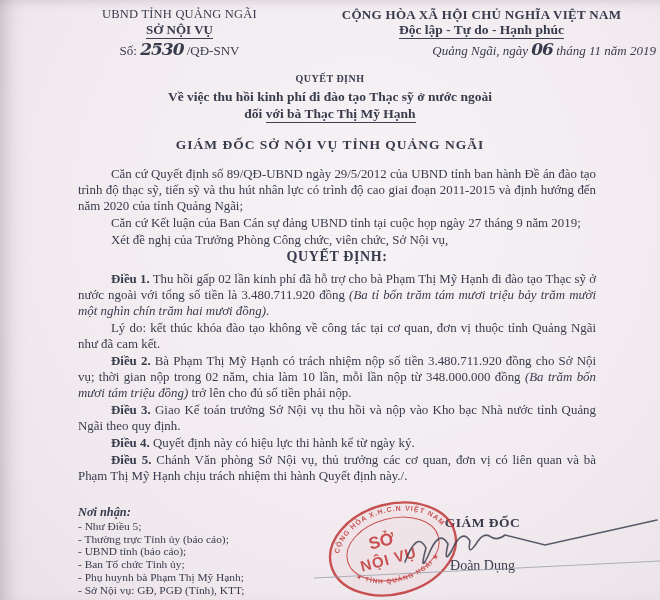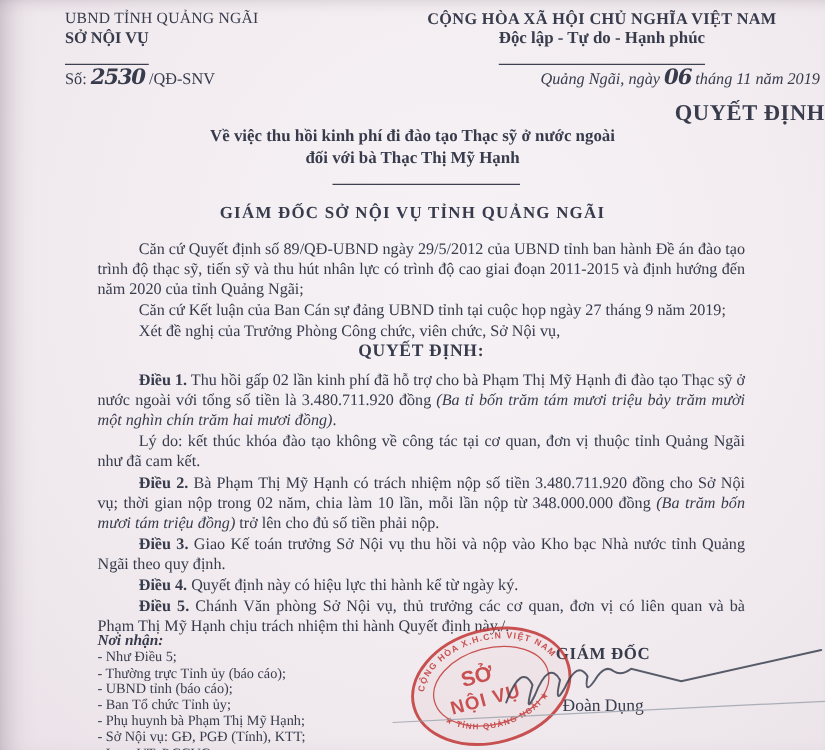--- a/index.html
+++ b/index.html
@@ -8,33 +8,33 @@
     width:660px;height:600px;
     overflow:hidden;
     font-family:"Liberation Serif","DejaVu Serif",serif;
     color:#373b4b;
     background:
       radial-gradient(ellipse at 55% 35%, #f6f2f5 0%, #f2ecf0 55%, #eae2e8 100%);
     box-shadow:inset 18px 0 22px -16px rgba(90,70,90,.35), inset 0 10px 14px -12px rgba(90,70,90,.25);
   }
   
   .header-row{display:flex;padding-top:7px;}
-  .h-left{width:255px;margin-left:52px;line-height:15px;}
+  .h-left{width:255px;margin-left:52px;text-align:center;line-height:15px;}
   .h-right{flex:1;text-align:center;line-height:15px;margin-right:4px;}
   .h-org{font-size:12.5px;letter-spacing:.2px;}
   .h-dept{font-size:13px;font-weight:bold;}
-  .u{display:inline-block;border-bottom:1.4px solid #3c4050;padding-bottom:15px;line-height:13px;}
+  .u{display:inline-block;border-bottom:1.4px solid #3c4050;padding-bottom:2px;line-height:13px;}
   .h-num{font-size:13px;margin-top:3px;}
   .hand{font-family:"DejaVu Serif",serif;font-style:italic;font-weight:bold;font-size:17px;letter-spacing:-1px;}
   .h-nat{font-size:13px;font-weight:bold;letter-spacing:.3px;}
   .h-motto{font-size:13.5px;font-weight:bold;}
   .h-date{font-size:13px;font-style:italic;margin-top:3px;text-align:right;}
   
   .title-block{text-align:center;margin-top:13px;line-height:15.5px;}
-  .t-main{font-size:18px;font-weight:bold;letter-spacing:.5px;text-align:right;}
+  .t-main{font-size:10px;font-weight:bold;letter-spacing:.5px;}
   .t-sub{font-size:13.5px;font-weight:bold;margin-top:2px;}
   .t-issuer{font-size:13.5px;font-weight:bold;letter-spacing:1px;margin-top:14px;}
   
   .content{margin:13px 64px 0 78px;font-size:12.9px;line-height:16px;text-align:justify;}
   .para{margin:0;text-indent:33px;}
   .para + .para{margin-top:1px;}
   .gap-before{margin-top:6px;}
   .decision-heading{text-align:center;font-size:14px;font-weight:bold;letter-spacing:.6px;margin:8px 0 6px 0;text-indent:0;}
   .article-label{font-weight:bold;}
   

